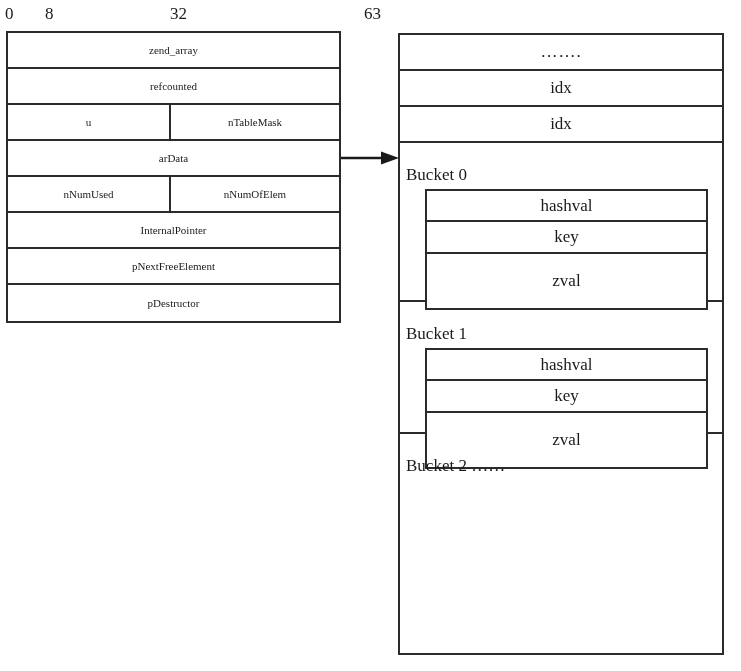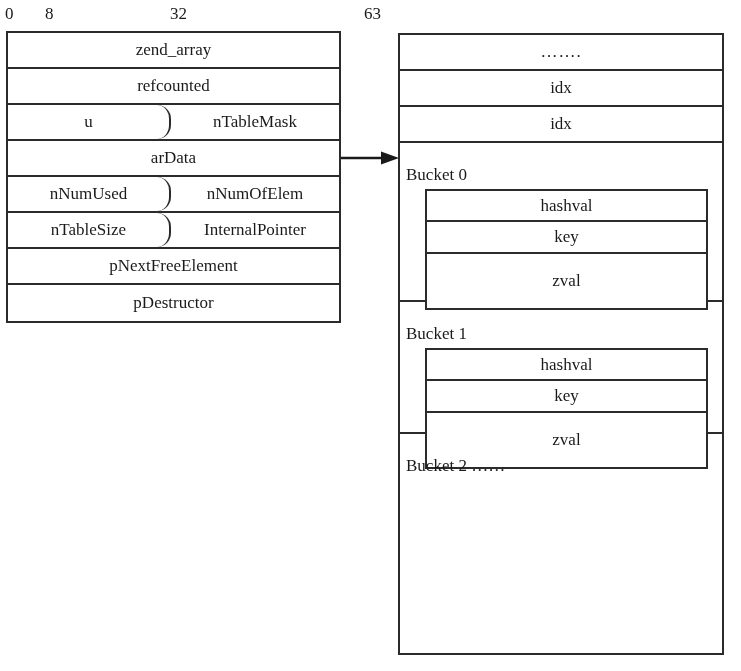--- a/index.html
+++ b/index.html
@@ -52,24 +52,23 @@
     border-bottom: 2px solid #2b2b2b;
     box-sizing: border-box;
     height: 36px;
   }
   .struct-row:last-child { border-bottom: none; }
   .struct-cell {
     flex: 1 1 0;
     display: flex;
     align-items: center;
     justify-content: center;
-    font-size: 17px;
+    font-size: 11px;
     box-sizing: border-box;
     height: 100%;
-    border-radius: 14px;
   }
   .struct-cell.split-left {
     border-right: 2px solid #2b2b2b;
     flex: 0 0 163px;
   }
 
   
   #ardata-arrow {
     position: absolute;
     left: 341px;
@@ -163,21 +162,20 @@
   <div class="struct-row">
     <div class="struct-cell">arData</div>
   </div>
 
   <div class="struct-row">
     <div class="struct-cell split-left">nNumUsed</div>
     <div class="struct-cell">nNumOfElem</div>
   </div>
 
   <div class="struct-row">
-    <div class="struct-cell split-left">nTableSize</div>
     <div class="struct-cell">InternalPointer</div>
   </div>
 
   <div class="struct-row">
     <div class="struct-cell">pNextFreeElement</div>
   </div>
 
   <div class="struct-row">
     <div class="struct-cell">pDestructor</div>
   </div>

